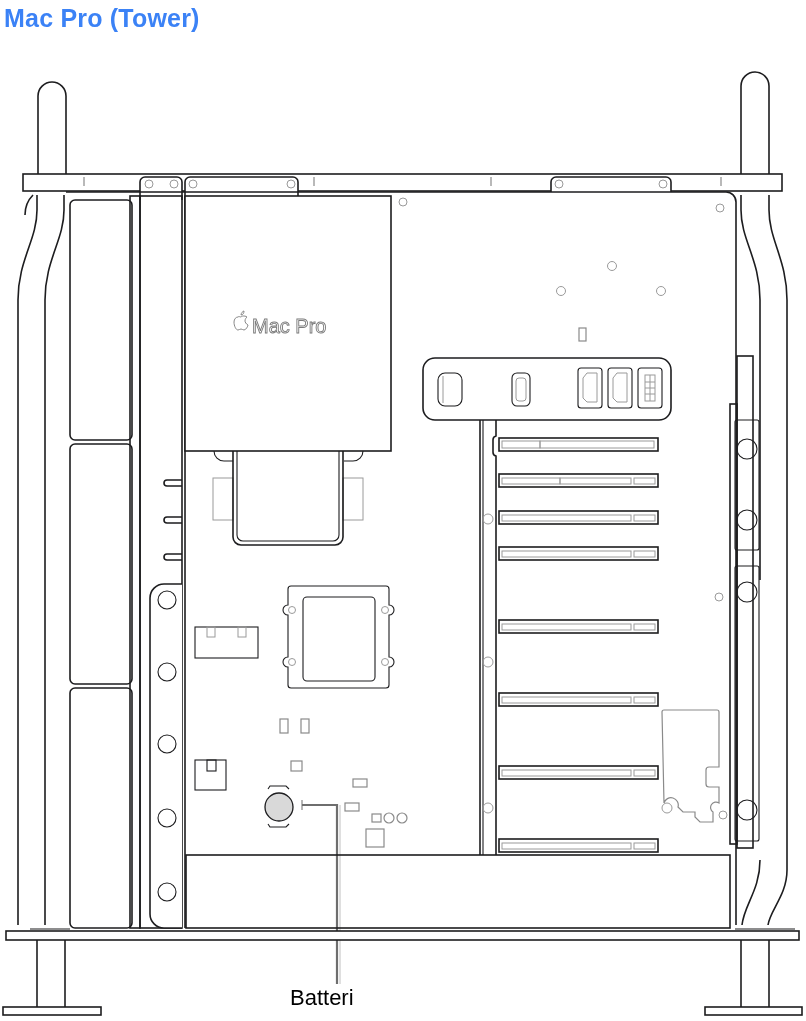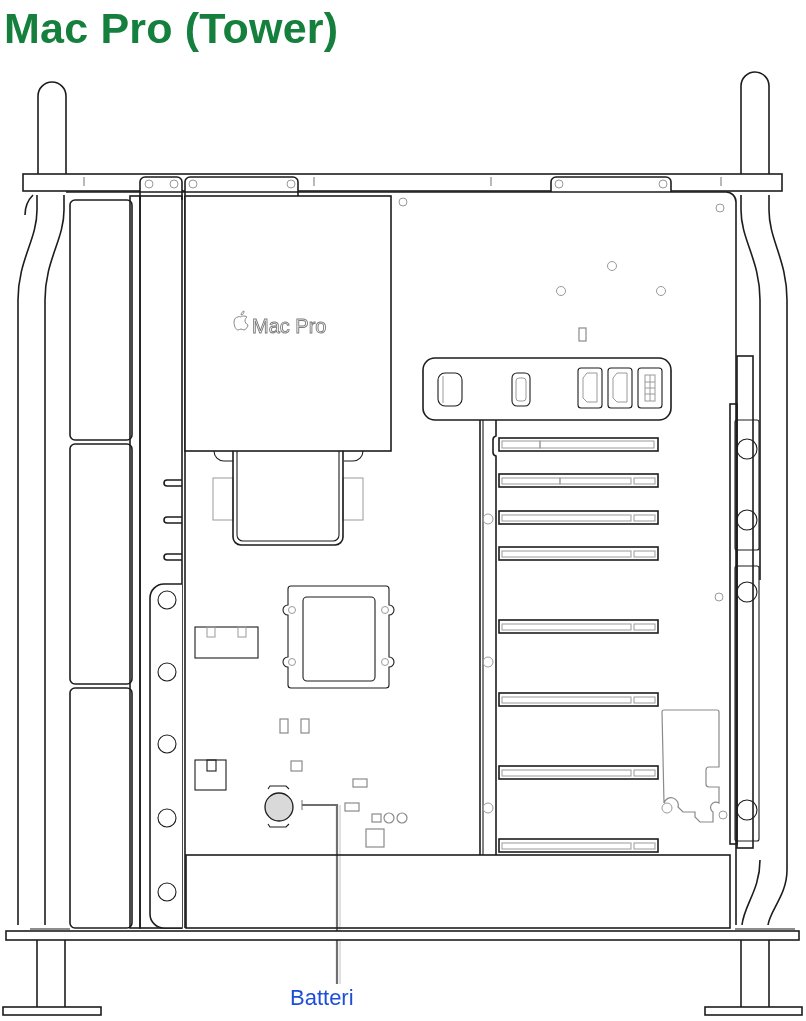--- a/index.html
+++ b/index.html
@@ -1,18 +1,18 @@
 <!DOCTYPE html>
 <html><head>
 <meta charset="utf-8">
 <style>
   html, body { margin: 0; padding: 0; background: #ffffff; }
   body { width: 806px; height: 1021px; position: relative; overflow: hidden; font-family: "Liberation Sans", sans-serif; }
-  .title { position: absolute; left: 4px; top: 4px; font-size: 43px; font-weight: bold; color: #15803d; letter-spacing: 0.2px; }
-  .label { position: absolute; left: 290px; top: 985px; font-size: 22px; color: #1d4ed8; }
+  .title { position: absolute; left: 4px; top: 4px; font-size: 25px; font-weight: bold; color: #3b82f6; letter-spacing: 0.2px; }
+  .label { position: absolute; left: 290px; top: 985px; font-size: 22px; color: #000000; }
   svg { position: absolute; left: 0; top: 0; }
   .k { fill: none; stroke: #1d1d1f; stroke-width: 1.6; }
   .kt { fill: none; stroke: #1d1d1f; stroke-width: 1.1; }
   .g { fill: none; stroke: #8a8a8a; stroke-width: 1.2; }
   .gt { fill: none; stroke: #9a9a9a; stroke-width: 1; }
   .wf { fill: #ffffff; stroke: #1d1d1f; stroke-width: 1.6; }
   .logo { font-family: "Liberation Sans", sans-serif; font-size: 20px; fill: #ffffff; stroke: #7a7a7a; stroke-width: 0.9; }
 </style>
 </head>
 <body>

